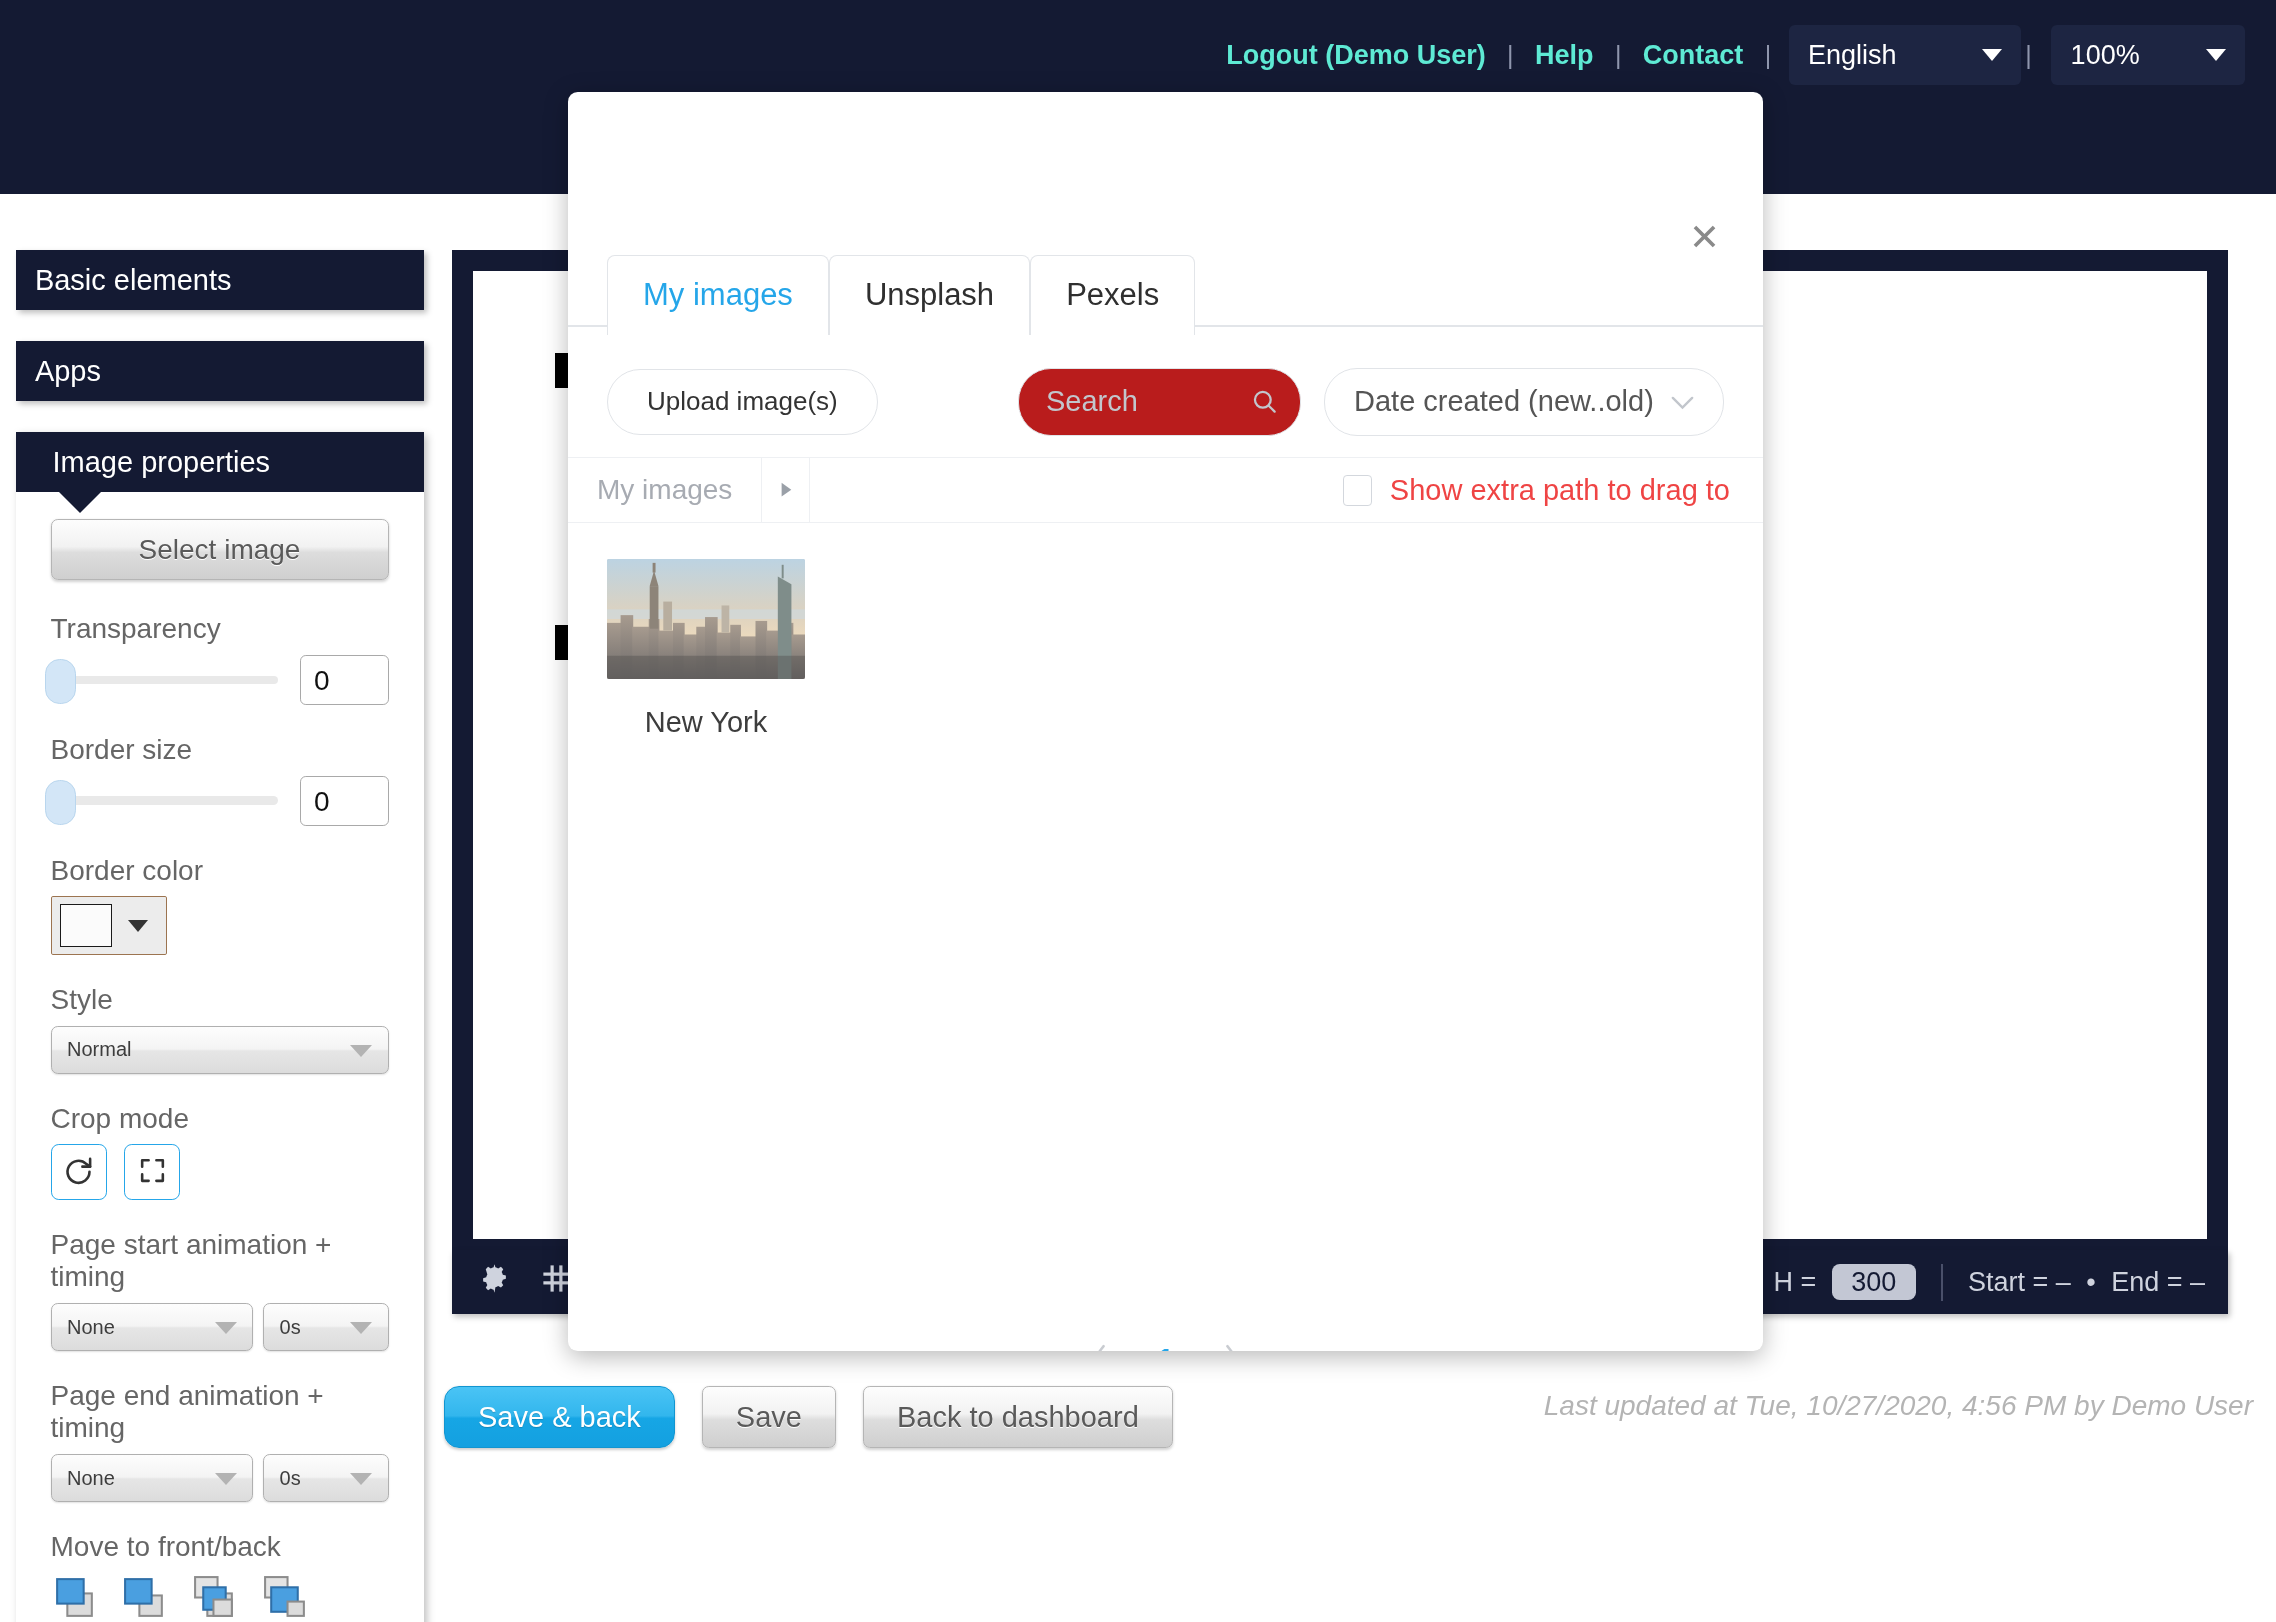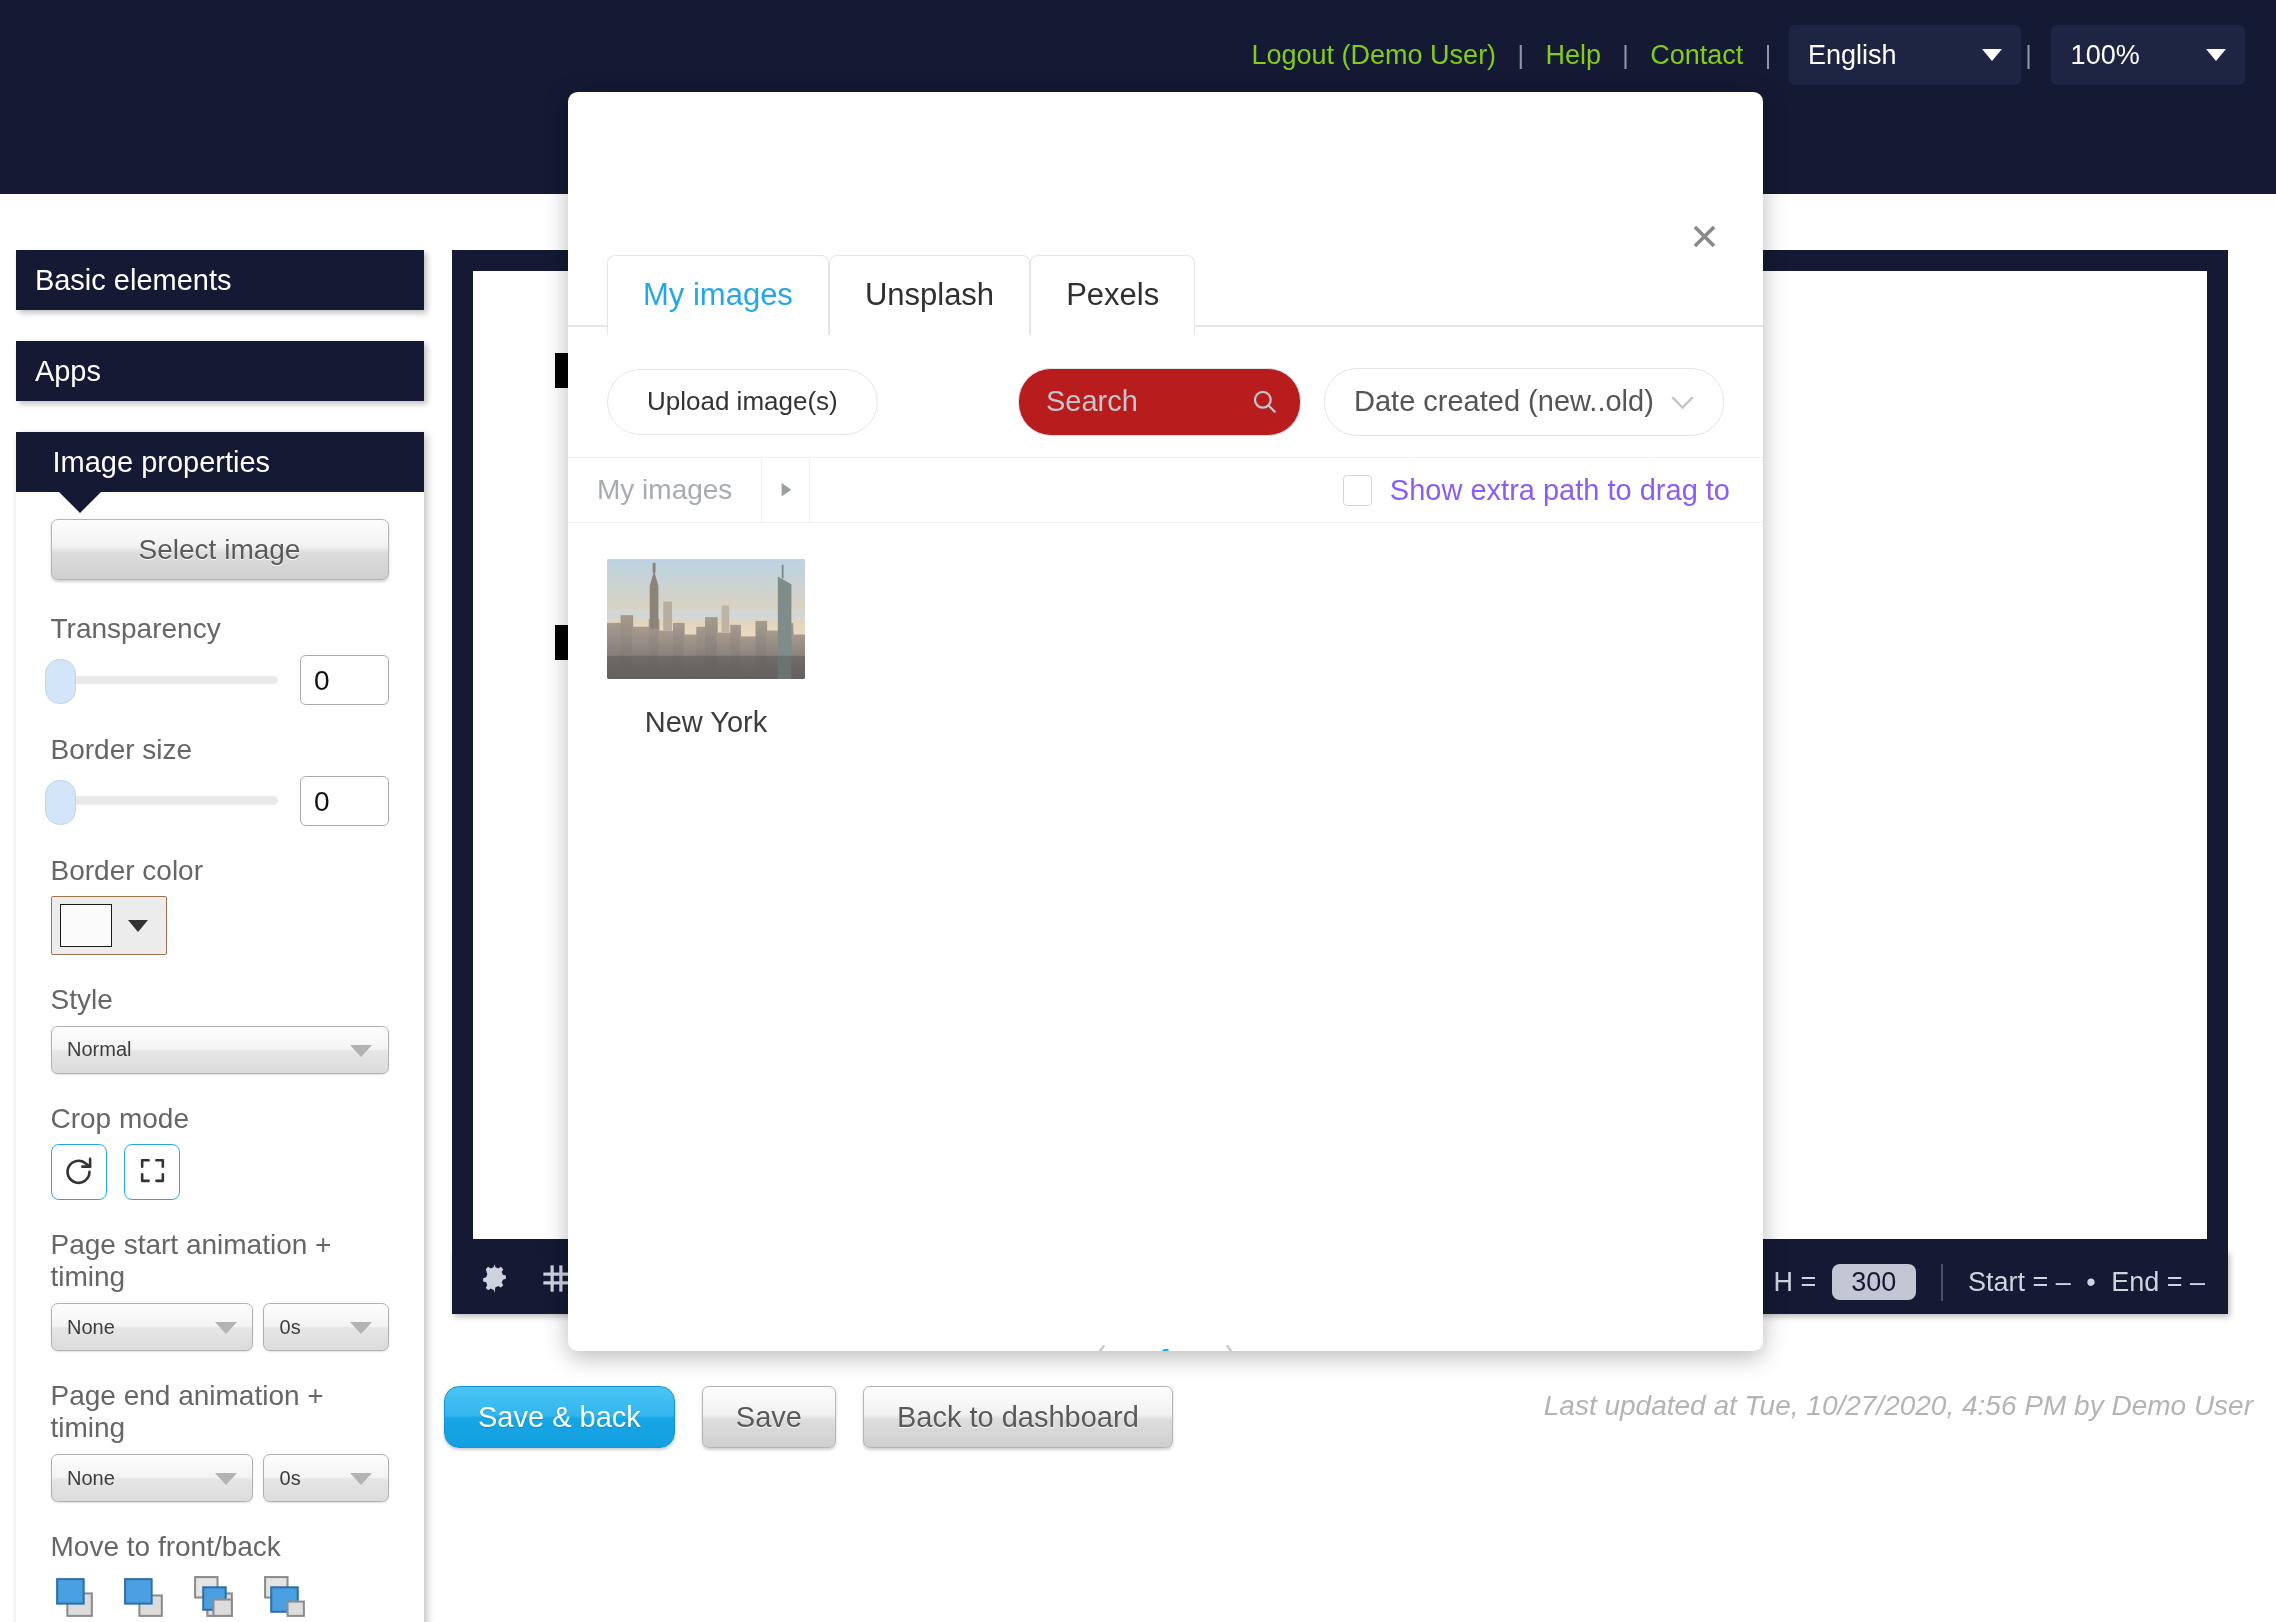--- a/index.html
+++ b/index.html
@@ -26,24 +26,25 @@
   .topbar-right {
     position: absolute;
     right: 31px; top: 25px;
     display: flex;
     align-items: center;
     height: 60px;
     color: #ffffff;
     font-size: 27px;
   }
   .topbar-link {
-    color: #84cc16;
+    color: #5eead4;
     padding: 0 17.5px;
     white-space: nowrap;
     cursor: pointer;
+    font-weight: bold;
   }
   .topbar-sep {
     color: #8f96ad;
     padding: 0 3.9px;
     font-size: 25px;
   }
   .topbar-select {
     display: flex;
     align-items: center;
     justify-content: space-between;
@@ -477,21 +478,21 @@
     border-right: 1px solid #eef0f3;
     cursor: pointer;
   }
   .crumb-spacer { flex: 1; }
   .crumb-check {
     display: flex;
     align-items: center;
     gap: 17.5px;
     padding-right: 33px;
     font-size: 29px;
-    color: #8b5cf6;
+    color: #ef4444;
   }
   .checkbox {
     width: 27px; height: 29px;
     border: 1.9px solid #d3d7dd;
     border-radius: 3.9px;
     background: #ffffff;
     cursor: pointer;
   }
 
   .grid-area {

